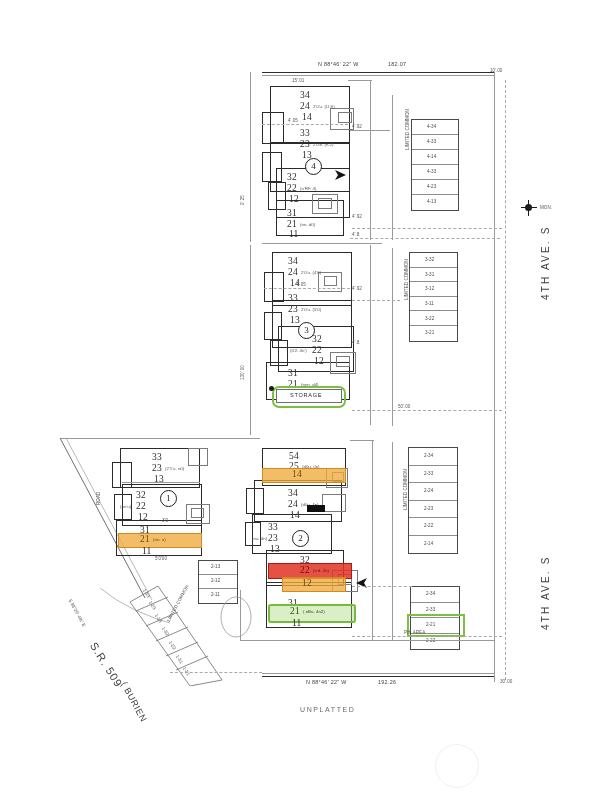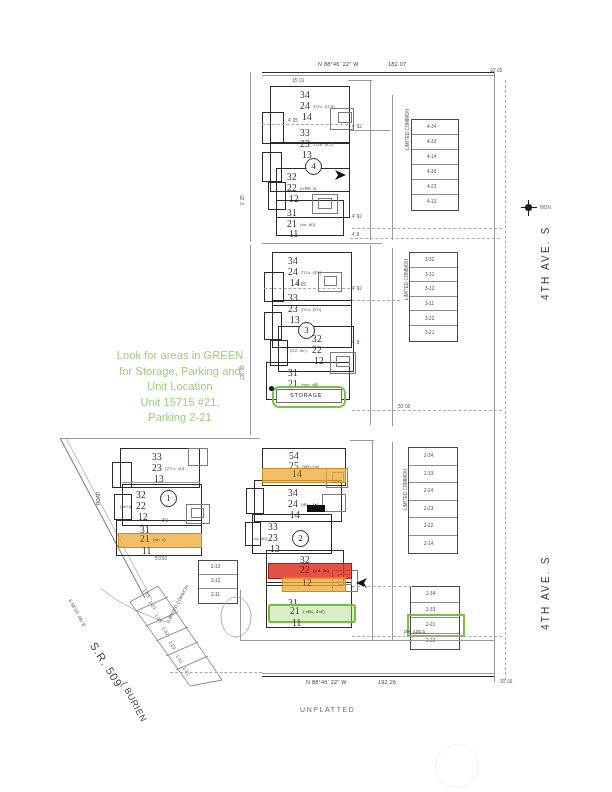--- a/index.html
+++ b/index.html
@@ -248,25 +248,20 @@
   <div class="plabel" style="left:425px;top:330px;">3-21</div>
   <div class="surv" style="left:404px;top:300px;transform:rotate(-90deg);transform-origin:0 0;">LIMITED COMMON</div>
 
   <div class="ln v thin" style="left:370px;top:245px;height:180px;"></div>
   <div class="ln v thin" style="left:392px;top:248px;height:178px;"></div>
   <div class="ln dash-h" style="left:352px;top:228px;width:150px;"></div>
   <div class="ln dash-h" style="left:352px;top:300px;width:48px;"></div>
   <div class="ln dash-h" style="left:352px;top:410px;width:150px;"></div>
   <div class="surv" style="left:398px;top:404px;">50'.00</div>
 
-  <div class="note" style="left:74px;top:348px;width:212px;">Look for areas in  GREEN
-for Storage, Parking and
-Unit Location
-Unit 15715 #21,
-Parking 2-21</div>
 
   <div class="ln h thin" style="left:60px;top:438px;width:200px;"></div>
   <div class="abs" style="left:60px;top:438px;width:110px;height:200px;">
     <svg width="110" height="200" style="display:block;">
       <line x1="0" y1="0" x2="85" y2="160" stroke="#6e6e6e" stroke-width="1"></line>
       <line x1="6" y1="0" x2="92" y2="162" stroke="#9a9a9a" stroke-width="0.7"></line>
       <path d="M 40 150 Q 70 175 120 188" stroke="#9a9a9a" stroke-width="0.7" fill="none"></path>
     </svg>
   </div>
   <div class="surv" style="left:96px;top:505px;transform:rotate(-90deg);transform-origin:0 0;">ROAD</div>

